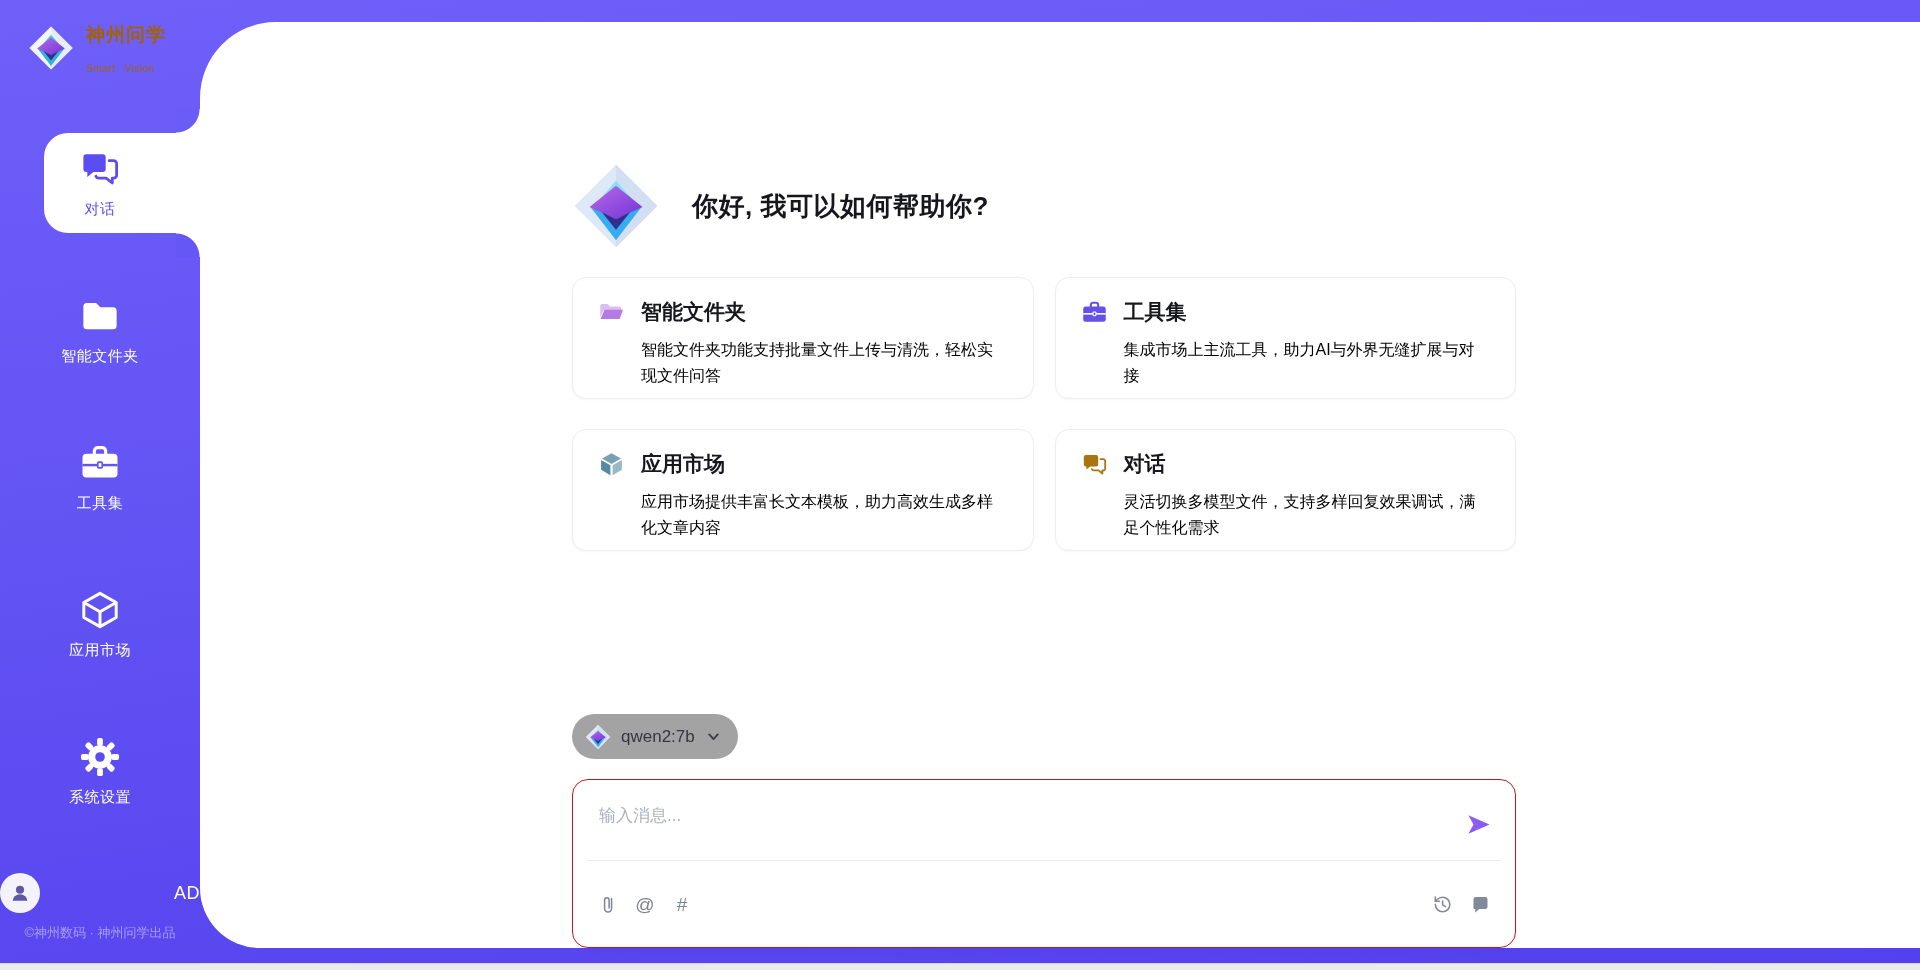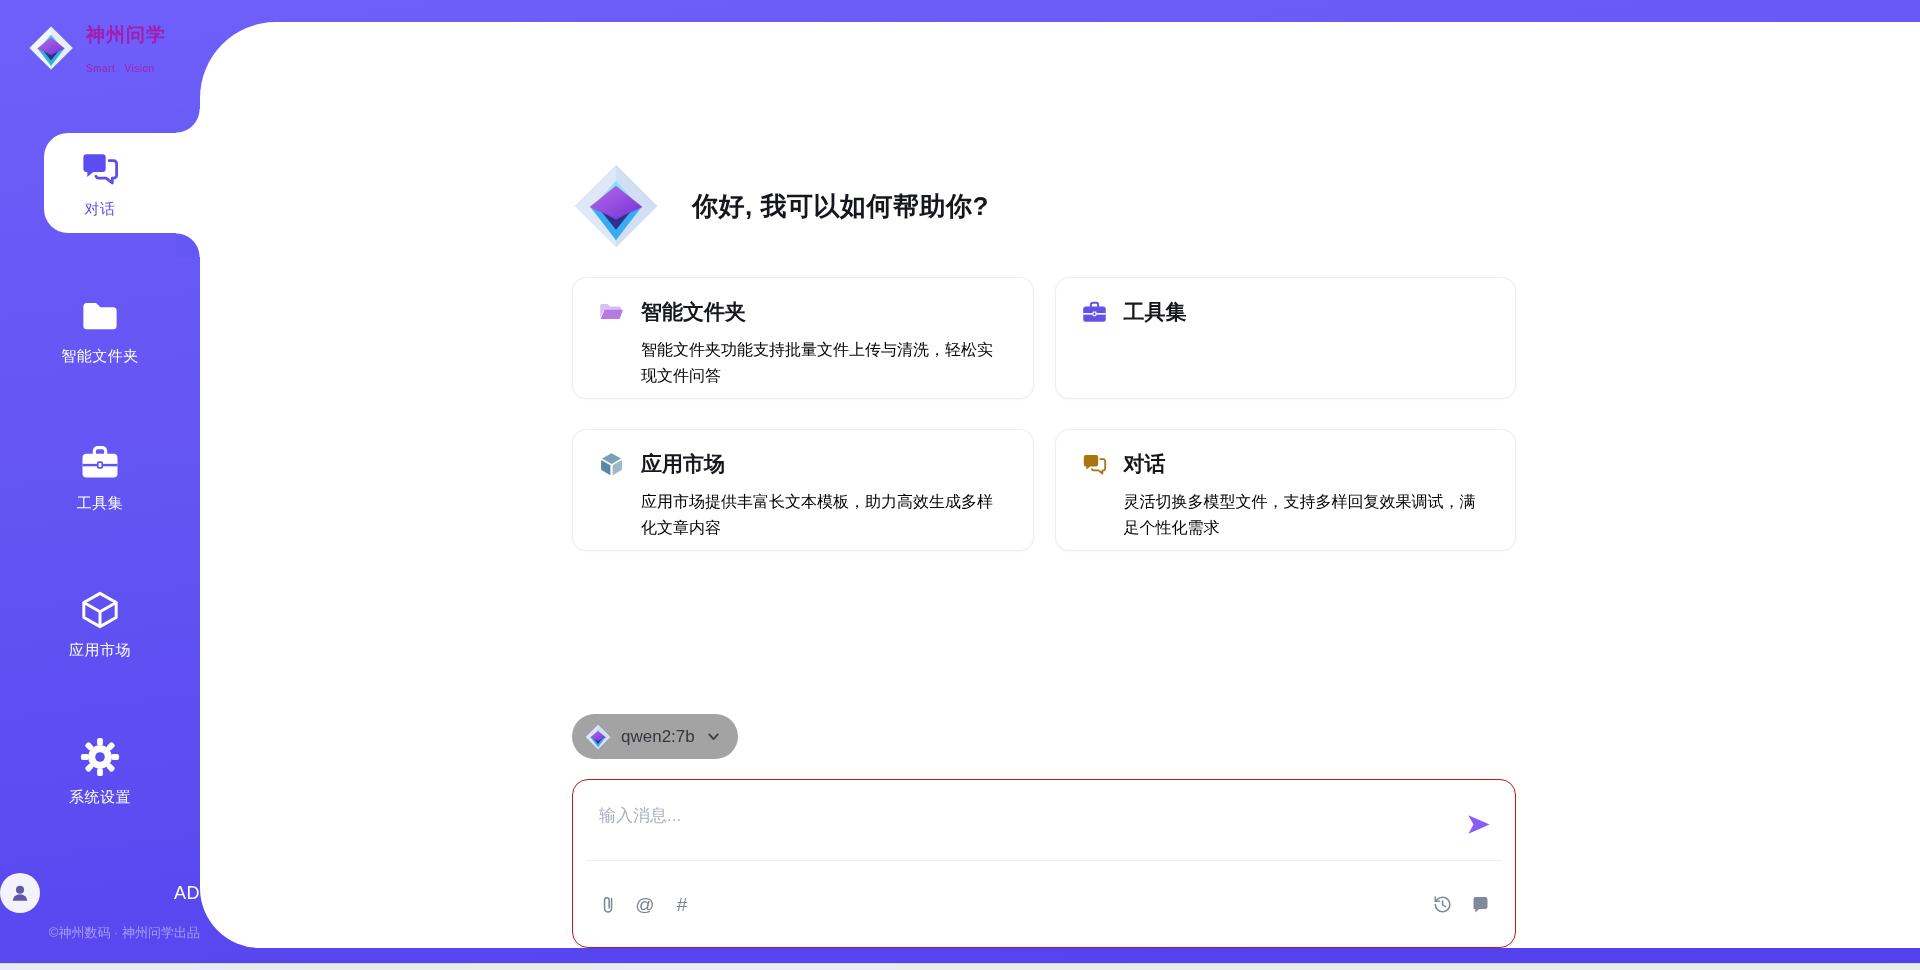--- a/index.html
+++ b/index.html
@@ -4,21 +4,21 @@
 <style>
   * { margin:0; padding:0; box-sizing:border-box; }
   html,body { width:1920px; height:970px; overflow:hidden;
     font-family:"Liberation Sans","DejaVu Sans",sans-serif; }
   body { position:relative;
     background:linear-gradient(172deg,#6f60fa 0%,#6152f3 48%,#5340ee 100%); }
 
   
   .sidebar { position:absolute; left:0; top:0; width:200px; height:100%; z-index:2; }
   .brand { position:absolute; top:22px; left:28px; display:flex; align-items:center; }
-  .brand-text { margin-left:12px; color:#a21caf; }
+  .brand-text { margin-left:12px; color:#a16207; }
   .brand-title { font-size:19px; font-weight:bold; letter-spacing:1px; }
   .brand-sub { font-size:10px; margin-top:15px; letter-spacing:.5px; word-spacing:6px; opacity:.95; }
 
   .nav { position:absolute; top:133px; left:0; width:200px; }
   .nav-item { position:relative; width:200px; height:100px; margin-bottom:47px;
     display:flex; flex-direction:column; align-items:center; justify-content:center;
     gap:10px; color:#fff; cursor:pointer; }
   .nav-item .nav-ico { width:42px; height:42px; }
   .nav-label { font-size:15px; letter-spacing:.5px; }
   .nav-item.active { width:156px; margin-left:44px; padding-right:44px;
@@ -29,21 +29,21 @@
     background:radial-gradient(circle 24px at 0 0,#6a5cf7 23px,#fff 24px); }
   .nav-item.active::after { content:""; position:absolute; right:0; bottom:-24px;
     width:24px; height:24px;
     background:radial-gradient(circle 24px at 0 100%,#6557f5 23px,#fff 24px); }
 
   .user-row { position:absolute; top:873px; left:0; width:200px;
     display:flex; align-items:center; justify-content:space-between; gap:14px; cursor:pointer; }
   .avatar { width:40px; height:40px; border-radius:50%; background:#f4f3fb;
     display:flex; align-items:center; justify-content:center; color:#5f57a6; }
   .user-name { color:#fff; font-size:18px; font-weight:500; letter-spacing:.5px; }
-  .copyright { position:absolute; top:924px; left:0; width:200px; text-align:right;
+  .copyright { position:absolute; top:924px; left:0; width:200px; text-align:center;
     font-size:13px; color:rgba(255,255,255,.45); white-space:nowrap; }
 
   
   .main { position:absolute; left:200px; top:22px; right:0; bottom:22px;
     background:#fff; border-radius:76px 0 0 60px; z-index:1; }
   .content { width:944px; margin-left:372px; }
 
   .greeting { display:flex; align-items:center; padding-top:140px; }
   .greet-logo { width:88px; height:88px; flex:0 0 auto; }
   .greet-title { margin-left:32px; font-size:26px; font-weight:bold; color:#15171d;
@@ -200,20 +200,21 @@
         </div>
         <div class="card-desc">智能文件夹功能支持批量文件上传与清洗，轻松实现文件问答</div>
       </div>
       <div class="card">
         <div class="card-head">
           <svg class="card-ico ico-indigo">
               <use href="#sym-briefcase"></use>
             </svg>
           <div class="card-title">工具集</div>
         </div>
+        <div class="card-desc">集成市场上主流工具，助力AI与外界无缝扩展与对接</div>
       </div>
       <div class="card">
         <div class="card-head">
           <svg class="card-ico ico-teal">
               <use href="#sym-cubegrid"></use>
             </svg>
           <div class="card-title">应用市场</div>
         </div>
         <div class="card-desc">应用市场提供丰富长文本模板，助力高效生成多样化文章内容</div>
       </div>

